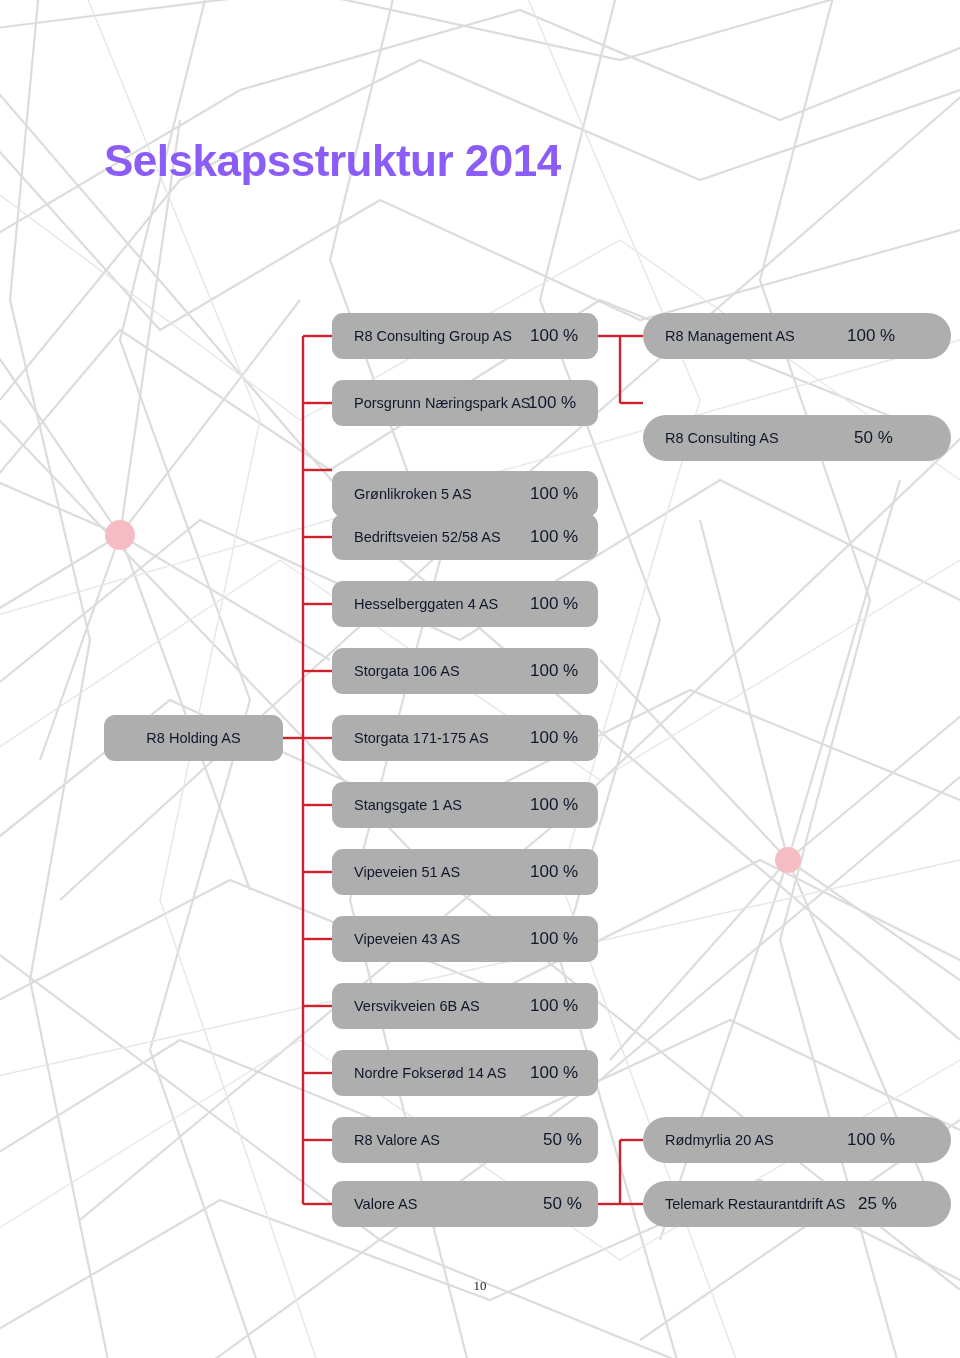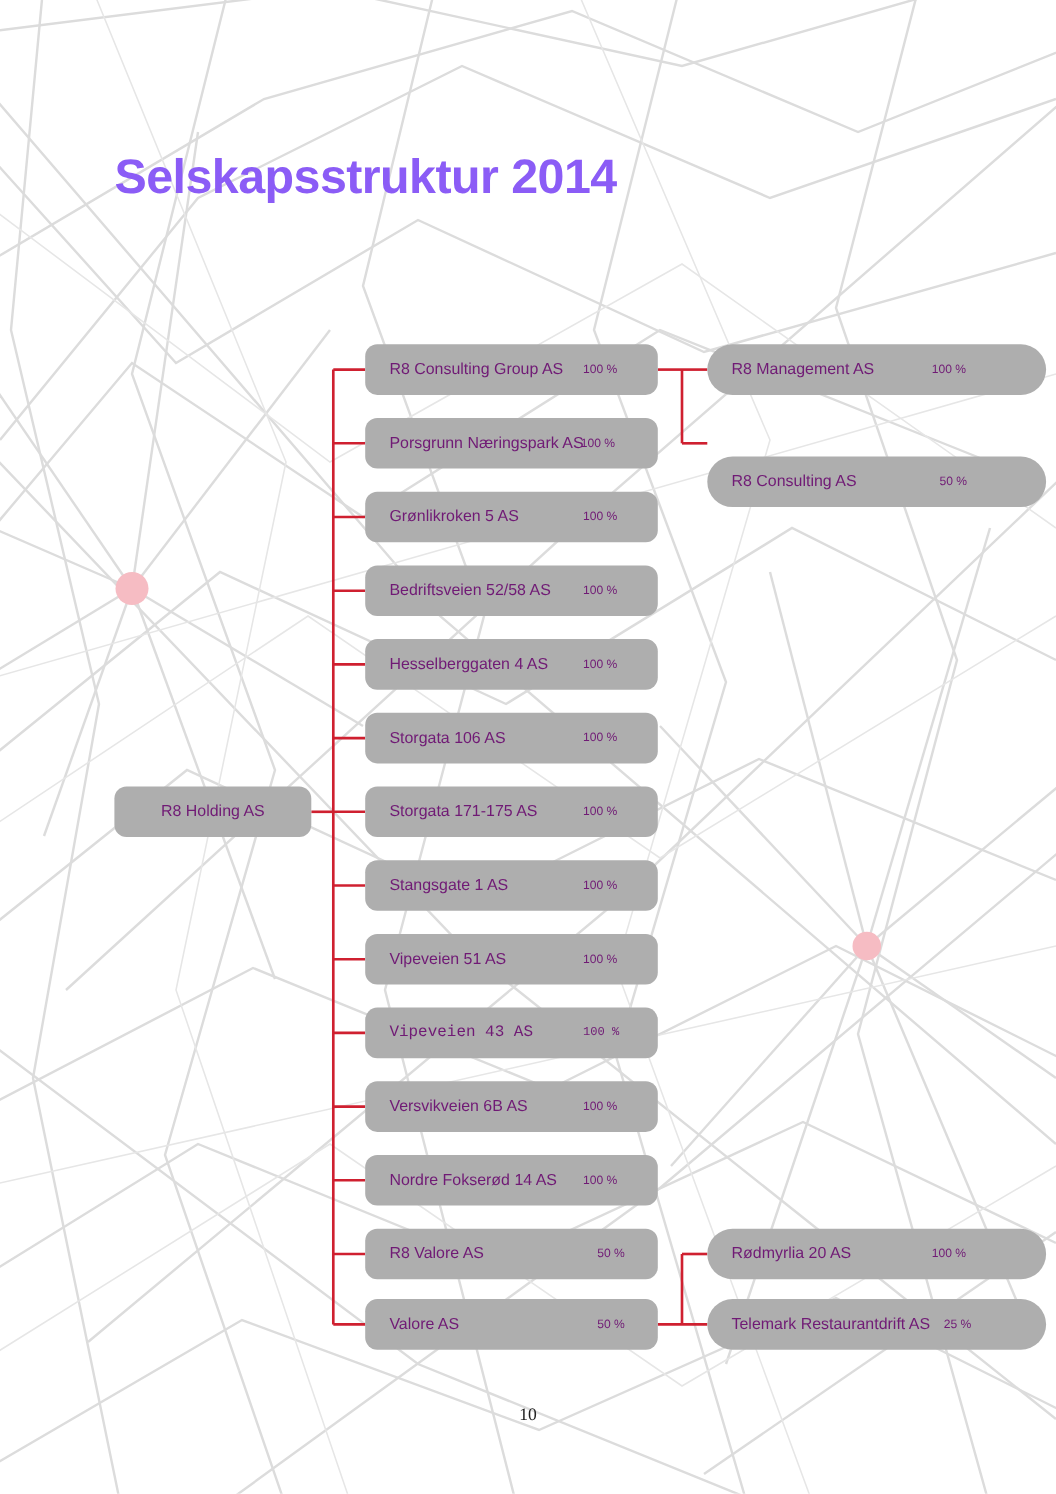--- a/index.html
+++ b/index.html
@@ -27,21 +27,21 @@
     white-space:nowrap;
   }
   .node{
     position:absolute;
     background:#aeaeae;
     border-radius:11px;
     height:46px;
     box-sizing:border-box;
     display:flex;
     align-items:center;
-    color:#701a75;
+    color:#0f172a;
     font-size:14.5px;
   }
   .node .nm{
     position:absolute;
     left:22px;
     white-space:nowrap;
   }
   .node .pc{
     position:absolute;
     white-space:nowrap;
@@ -52,28 +52,28 @@
   
   .col-left.tight .pc{left:196px;}
   
   .col-right{left:643px;width:308px;border-radius:23px;}
   .col-right .pc{left:204px;}
   .col-right.tight .pc{left:198px;}
   
   .root{left:104px;width:179px;padding-left:39px;}
   .root .nm{left:0;width:179px;text-align:center;}
 
-  .pcent{font-size:11px;}
+  .pcent{font-size:17px;}
 
   .pagenum{
     position:absolute;
     left:0;top:1278px;width:960px;
     text-align:center;
     font-family:"Liberation Serif", serif;
-    font-size:16px;
+    font-size:13px;
     color:#222;
   }
   #connectors{position:absolute;left:0;top:0;width:960px;height:1358px;pointer-events:none;}
 </style>
 </head>
 <body>
 
 <svg id="bg-network" viewBox="0 0 960 1358" preserveAspectRatio="none">
   <g stroke="#dcdcdc" fill="none" stroke-width="2.2">
     <path d="M-20 30 L300 -10 L620 60 L900 -20"></path>
@@ -171,21 +171,21 @@
   </div>
 
   <div class="node col-left" style="top:313px;">
     <span class="nm">R8 Consulting Group AS</span>
     <span class="pc pcent">100 %</span>
   </div>
   <div class="node col-left tight" style="top:380px;">
     <span class="nm">Porsgrunn Næringspark AS</span>
     <span class="pc pcent" style="left:196px;">100 %</span>
   </div>
-  <div class="node col-left" style="top:447px;">
+  <div class="node col-left" style="top:471px;">
     <span class="nm">Grønlikroken 5 AS</span>
     <span class="pc pcent">100 %</span>
   </div>
   <div class="node col-left" style="top:514px;">
     <span class="nm">Bedriftsveien 52/58 AS</span>
     <span class="pc pcent">100 %</span>
   </div>
   <div class="node col-left" style="top:581px;">
     <span class="nm">Hesselberggaten 4 AS</span>
     <span class="pc pcent">100 %</span>
@@ -199,21 +199,21 @@
     <span class="pc pcent">100 %</span>
   </div>
   <div class="node col-left" style="top:782px;">
     <span class="nm">Stangsgate 1 AS</span>
     <span class="pc pcent">100 %</span>
   </div>
   <div class="node col-left" style="top:849px;">
     <span class="nm">Vipeveien 51 AS</span>
     <span class="pc pcent">100 %</span>
   </div>
-  <div class="node col-left" style="top:916px;font-family:Liberation Mono, monospace;">
+  <div class="node col-left" style="top:916px;">
     <span class="nm">Vipeveien 43 AS</span>
     <span class="pc pcent">100 %</span>
   </div>
   <div class="node col-left" style="top:983px;">
     <span class="nm">Versvikveien 6B AS</span>
     <span class="pc pcent">100 %</span>
   </div>
   <div class="node col-left" style="top:1050px;">
     <span class="nm">Nordre Fokserød 14 AS</span>
     <span class="pc pcent">100 %</span>

